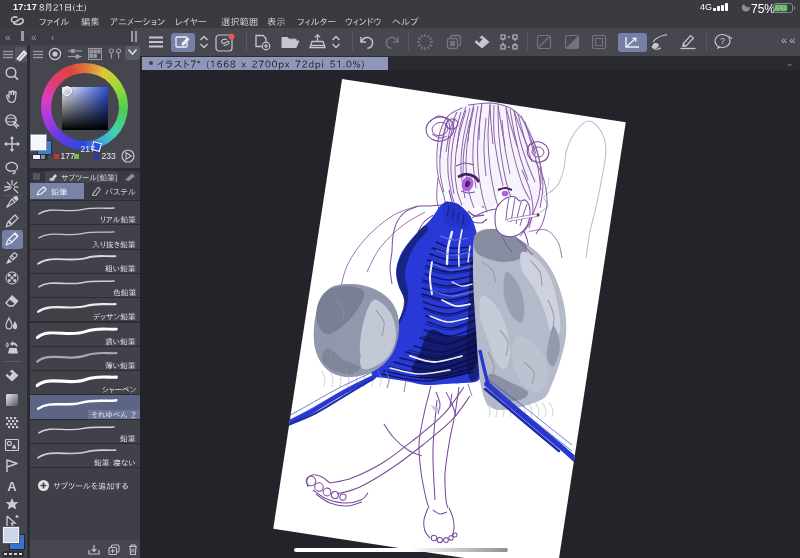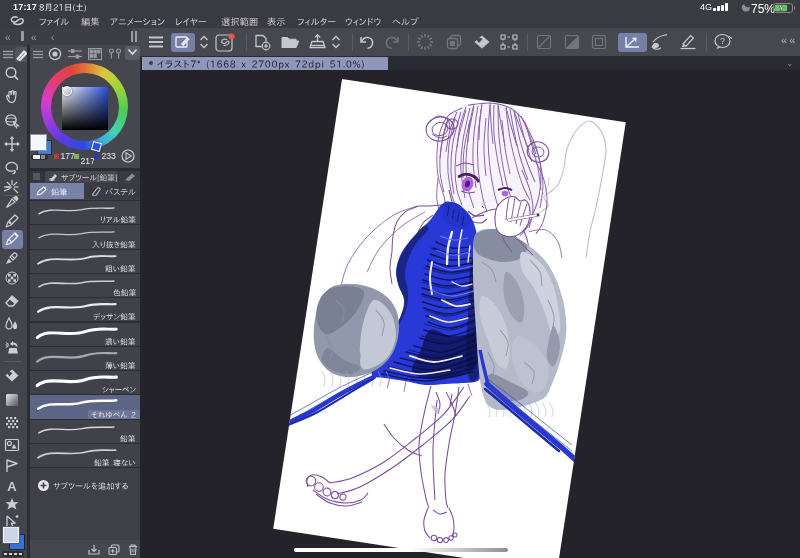--- a/index.html
+++ b/index.html
@@ -392,21 +392,21 @@
 background:linear-gradient(to bottom, rgba(0,0,0,0) 0%, rgba(0,0,0,.55) 55%, #000 100%), linear-gradient(to right, #ffffff, #2a50d8)"></div>
     <div class="abs" style="left:61.5px;top:86px;width:8px;height:8px;border-radius:50%;border:1.6px solid #fff;box-shadow:0 0 2px rgba(0,0,0,.5)"></div>
     <div class="abs" style="left:37px;top:140px;width:13px;height:13px;background:#3f7fd0;border:1px solid #2a2a31"></div>
     <div class="abs" style="left:30.5px;top:135px;width:13px;height:13px;background:#f4f6fa;border:1.2px solid #fdfdfe;box-shadow:0 0 0 1px #8a93b8"></div>
     <div class="abs" style="left:31px;top:154px;width:17px;height:6px;background:#2e2e35;border-radius:3px"></div>
     <div class="abs" style="left:33px;top:155.2px;width:7px;height:3.6px;background:#f0f0f4"></div>
     <div class="abs" style="left:41px;top:155.2px;width:4px;height:3.6px;background:#8a8a92"></div>
     <div class="abs" style="left:53.5px;top:153.5px;width:5px;height:5px;background:#c03a30"></div>
     <div class="abs" style="left:60.5px;top:150.5px;font-size:8.6px;color:#e8e8ec">177</div>
     <div class="abs" style="left:73.6px;top:153.5px;width:5px;height:5px;background:#7db84e"></div>
-    <div class="abs" style="left:80.6px;top:156px;font-size:8.6px;color:#e8e8ec">217</div>
+    <div class="abs" style="left:80.6px;top:144px;font-size:8.6px;color:#e8e8ec">217</div>
     <div class="abs" style="left:94.4px;top:153.5px;width:5px;height:5px;background:#2a35c8"></div>
     <div class="abs" style="left:101.4px;top:150.5px;font-size:8.6px;color:#e8e8ec">233</div>
     <svg class="abs" style="left:121px;top:149px" width="14" height="14">
       <circle cx="7" cy="7" r="6" fill="none" stroke="#c9c9cf" stroke-width="1.2"></circle>
       <path d="M5,3.8 L5,10.2 L10.4,7 Z" fill="none" stroke="#c9c9cf" stroke-width="1.1"></path>
     </svg>
     <div class="abs" style="left:30px;top:168px;width:110px;height:390px;background:#3f3f47"></div>
     <div class="abs" style="left:30px;top:168px;width:110px;height:2.5px;background:#2c2c33"></div>
     <div class="abs" style="left:30px;top:170.5px;width:110px;height:11.5px;background:#34343c"></div>
     <div class="abs" style="left:33px;top:173px;width:7px;height:7px;background:#55555e"></div>

